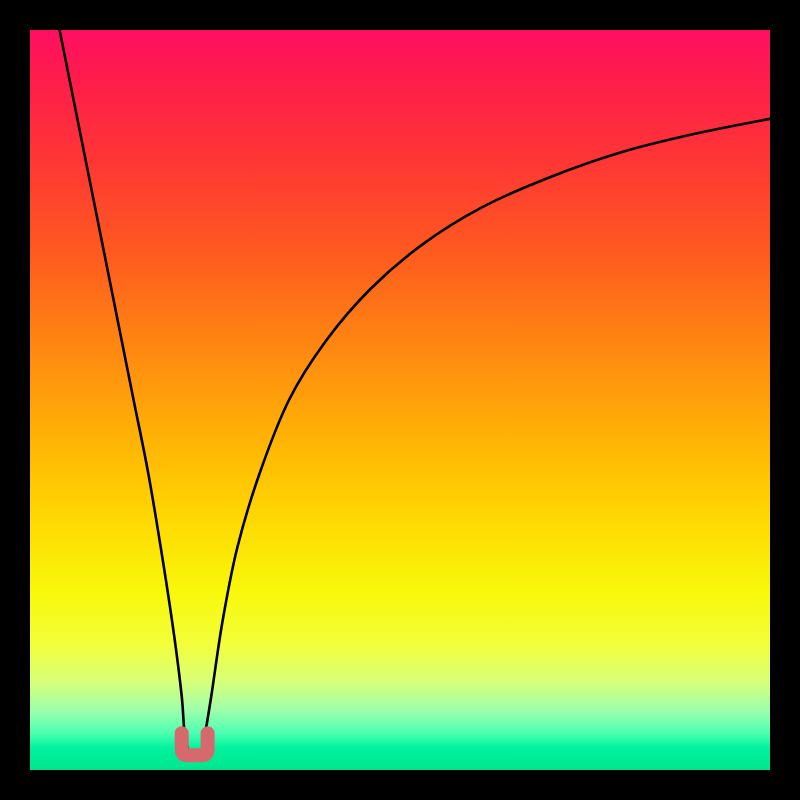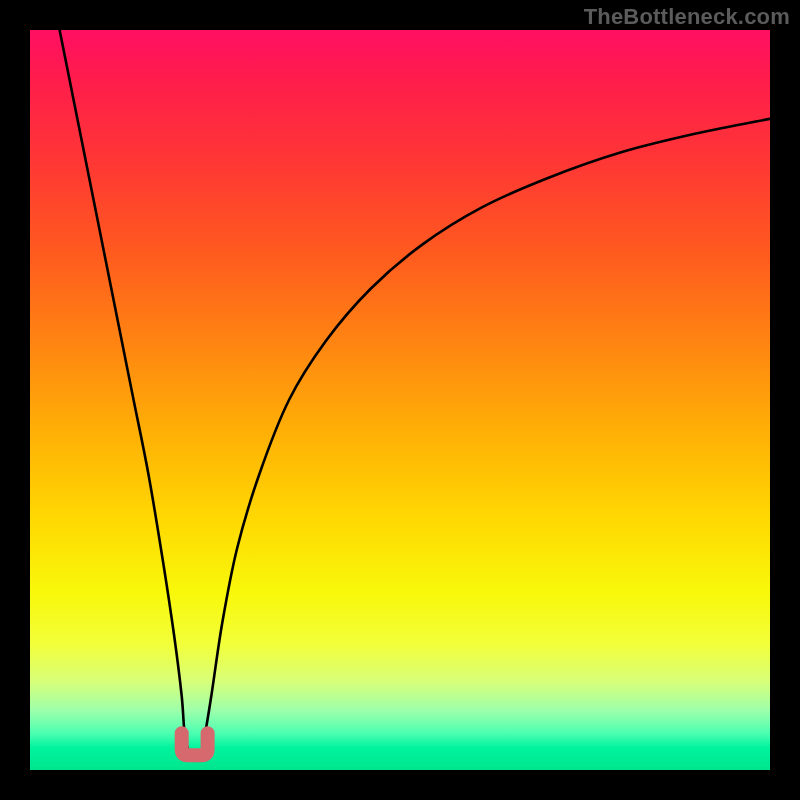--- a/index.html
+++ b/index.html
@@ -76,14 +76,13 @@
 
       <path id="min-marker" fill="none" stroke-width="14" stroke-linecap="round" stroke-linejoin="round" d="M 151.7 703.2
                  L 151.7 719.2
                  Q 151.7 725.2 157.7 725.2
                  L 171.6 725.2
                  Q 177.6 725.2 177.6 719.2
                  L 177.6 703.2" stroke="#d5696e"></path>
     </svg>
   </div>
 
-  <div class="watermark">TheBottleneck.com</div>
 </div>
 
 </body></html>

